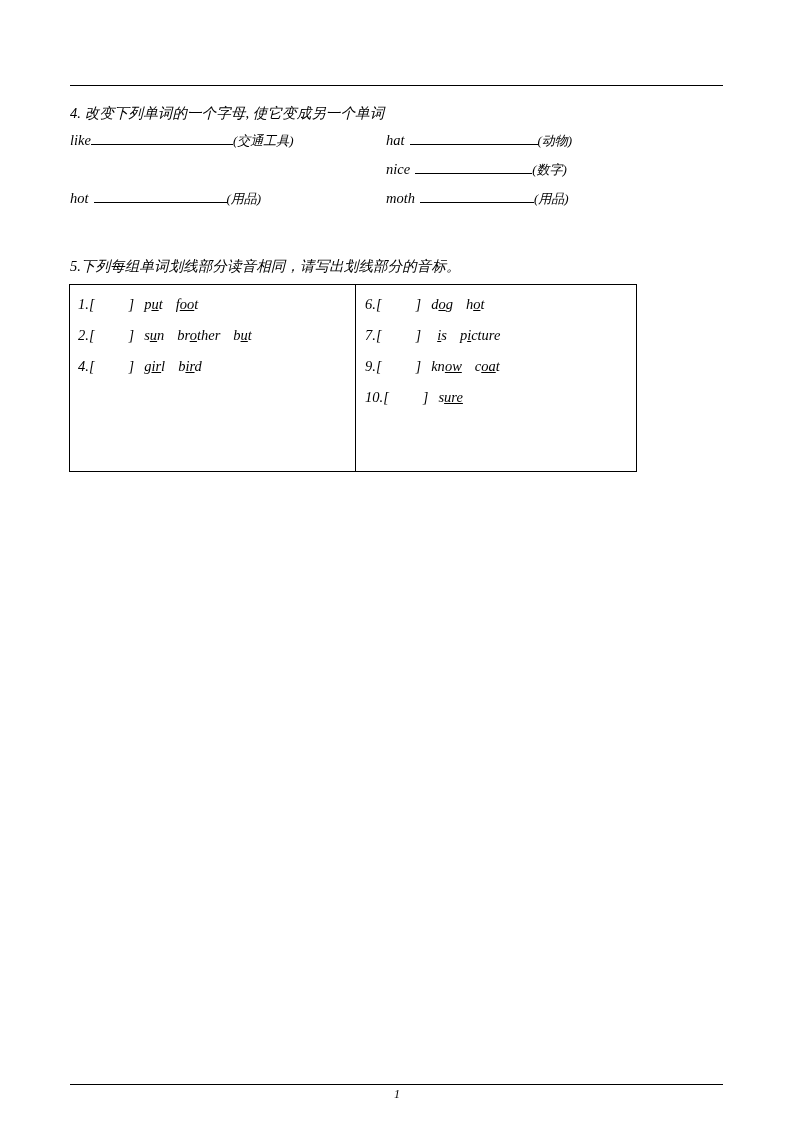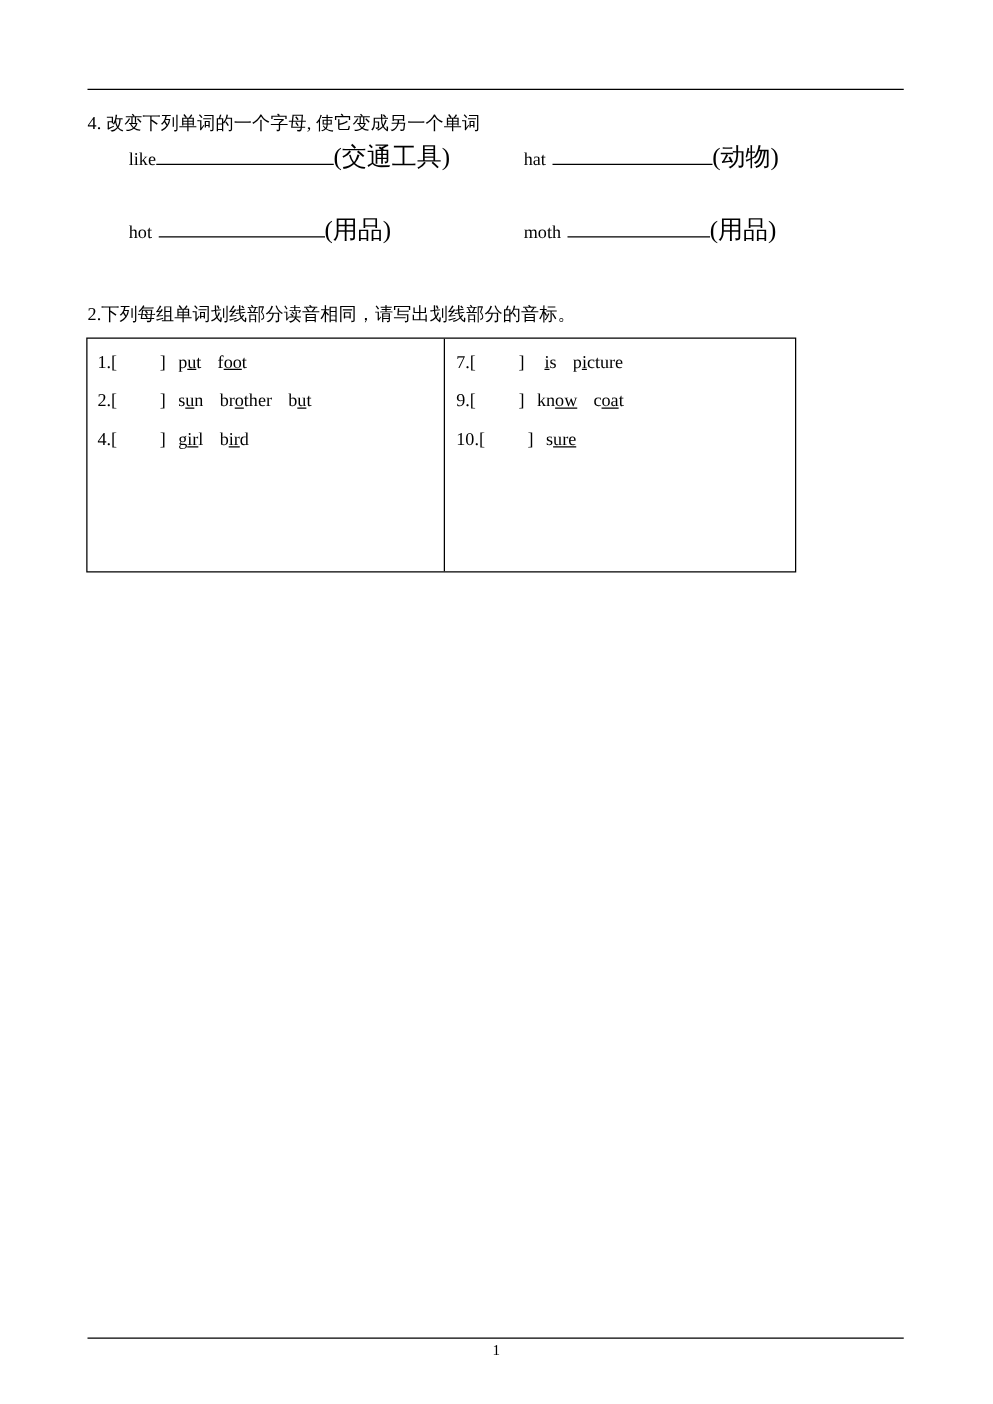--- a/index.html
+++ b/index.html
@@ -11,23 +11,24 @@
     width: 794px;
     height: 1123px;
     position: relative;
     font-family: "Liberation Serif", "DejaVu Serif", serif;
     color: #000000;
     overflow: hidden;
   }
 
   .page {
     position: absolute;
-    left: 0; top: 0;
+    left: 0; top: 14px;
     width: 794px;
     height: 809px;
+    font-style: italic;
   }
 
   
   .header-rule {
     position: absolute;
     left: 70px;
     top: 71px;
     width: 653px;
     height: 0;
     border-top: 1.6px solid #000;
@@ -75,30 +76,30 @@
   .sec4-cell {
     position: absolute;
     top: 0;
     font-size: 14.5px;
     line-height: 20px;
     white-space: nowrap;
   }
   .sec4-cell.left  { left: 0px; }
   .sec4-cell.right { left: 316px; }
 
-  .w-word { font-size: 14.5px; margin-left: 33px; }
+  .w-word { font-size: 14.5px; }
   
   .blank {
     display: inline-block;
     border-bottom: 1.2px solid #000;
     height: 13px;
     vertical-align: baseline;
     margin: 0 0 0 0;
   }
-  .hint { font-size: 20px; }
+  .hint { font-size: 13px; }
 
   
   .sec5-title {
     position: absolute;
     left: 70px;
     top: 242px;
     font-size: 14.5px;
     line-height: 20px;
     white-space: nowrap;
     letter-spacing: 0.1px;
@@ -173,44 +174,48 @@
     <div class="sec4-row">
       <div class="sec4-cell left">
         <span class="w-word">like</span><span class="blank" style="width:142px"></span><span class="hint">(交通工具)</span>
       </div>
       <div class="sec4-cell right">
         <span class="w-word">hat</span><span style="display:inline-block;width:5px"></span><span class="blank" style="width:128px"></span><span class="hint">(动物)</span>
       </div>
     </div>
 
     <div class="sec4-row">
+      <div class="sec4-cell right">
+        <span class="w-word">nice</span><span style="display:inline-block;width:5px"></span><span class="blank" style="width:117px"></span><span class="hint">(数字)</span>
+      </div>
     </div>
 
     <div class="sec4-row">
       <div class="sec4-cell left">
         <span class="w-word">hot</span><span style="display:inline-block;width:5px"></span><span class="blank" style="width:133px"></span><span class="hint">(用品)</span>
       </div>
       <div class="sec4-cell right">
         <span class="w-word">moth</span><span style="display:inline-block;width:5px"></span><span class="blank" style="width:114px"></span><span class="hint">(用品)</span>
       </div>
     </div>
 
   </div>
 
-  <div class="sec5-title">2.下列每组单词划线部分读音相同，请写出划线部分的音标。</div>
+  <div class="sec5-title">5.下列每组单词划线部分读音相同，请写出划线部分的音标。</div>
 
   <div class="sec5-table">
     <div class="sec5-divider"></div>
 
     <div class="sec5-col colA" id="colA">
         <div class="q-row"><span class="q-num">1.</span><span class="q-bracket-open">[</span><span class="q-gap"></span><span class="q-bracket-close">]</span><span class="q-words"><span class="q-word"><span>p</span><u class="u">u</u><span>t</span></span><span class="q-word"><span>f</span><u class="u">oo</u><span>t</span></span></span></div>
         <div class="q-row"><span class="q-num">2.</span><span class="q-bracket-open">[</span><span class="q-gap"></span><span class="q-bracket-close">]</span><span class="q-words"><span class="q-word"><span>s</span><u class="u">u</u><span>n</span></span><span class="q-word"><span>br</span><u class="u">o</u><span>ther</span></span><span class="q-word"><span>b</span><u class="u">u</u><span>t</span></span></span></div>
         <div class="q-row"><span class="q-num">4.</span><span class="q-bracket-open">[</span><span class="q-gap"></span><span class="q-bracket-close">]</span><span class="q-words"><span class="q-word"><span>g</span><u class="u">ir</u><span>l</span></span><span class="q-word"><span>b</span><u class="u">ir</u><span>d</span></span></span></div>
       </div>
     <div class="sec5-col colB" id="colB">
+        <div class="q-row"><span class="q-num">6.</span><span class="q-bracket-open">[</span><span class="q-gap"></span><span class="q-bracket-close">]</span><span class="q-words"><span class="q-word"><span>d</span><u class="u">o</u><span>g</span></span><span class="q-word"><span>h</span><u class="u">o</u><span>t</span></span></span></div>
         <div class="q-row hug"><span class="q-num">7.</span><span class="q-bracket-open">[</span><span class="q-gap"></span><span class="q-bracket-close">]</span><span class="q-words"><span class="q-word"><u class="u">i</u><span>s</span></span><span class="q-word"><span>p</span><u class="u">i</u><span>cture</span></span></span></div>
         <div class="q-row"><span class="q-num">9.</span><span class="q-bracket-open">[</span><span class="q-gap"></span><span class="q-bracket-close">]</span><span class="q-words"><span class="q-word"><span>kn</span><u class="u">ow</u></span><span class="q-word"><span>c</span><u class="u">oa</u><span>t</span></span></span></div>
         <div class="q-row"><span class="q-num">10.</span><span class="q-bracket-open">[</span><span class="q-gap"></span><span class="q-bracket-close">]</span><span class="q-words"><span class="q-word"><span>s</span><u class="u">ure</u></span></span></div>
       </div>
   </div>
 
   <div class="footer-rule"></div>
   <div class="page-number">1</div>
 
 </div>

